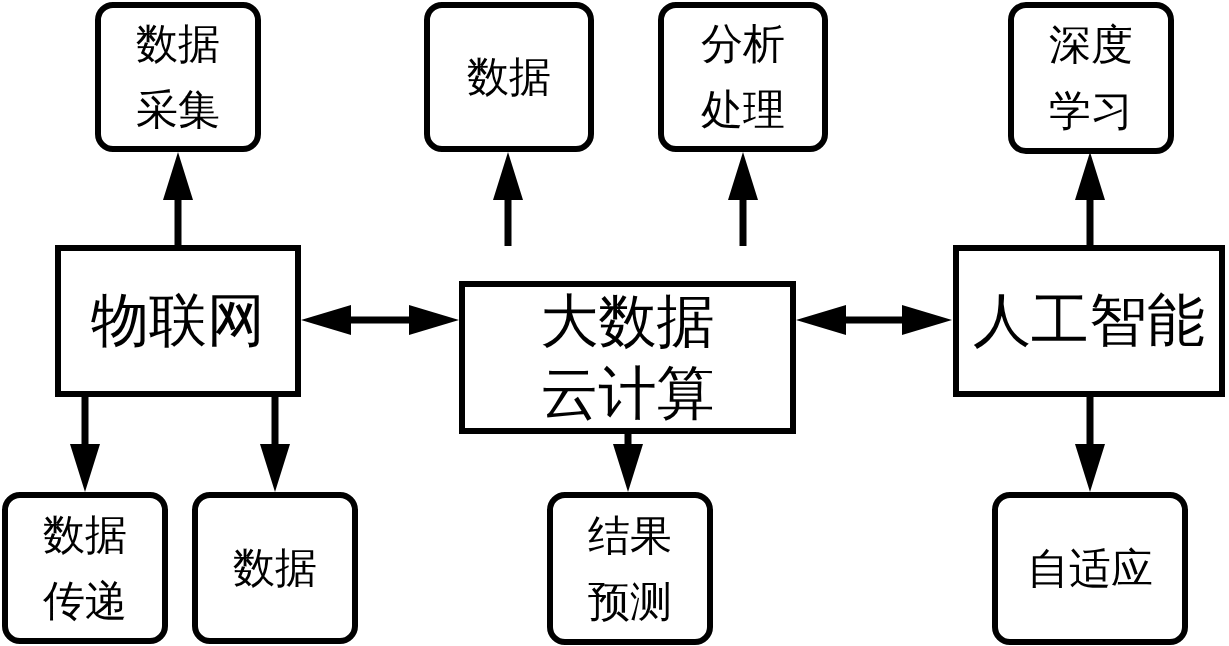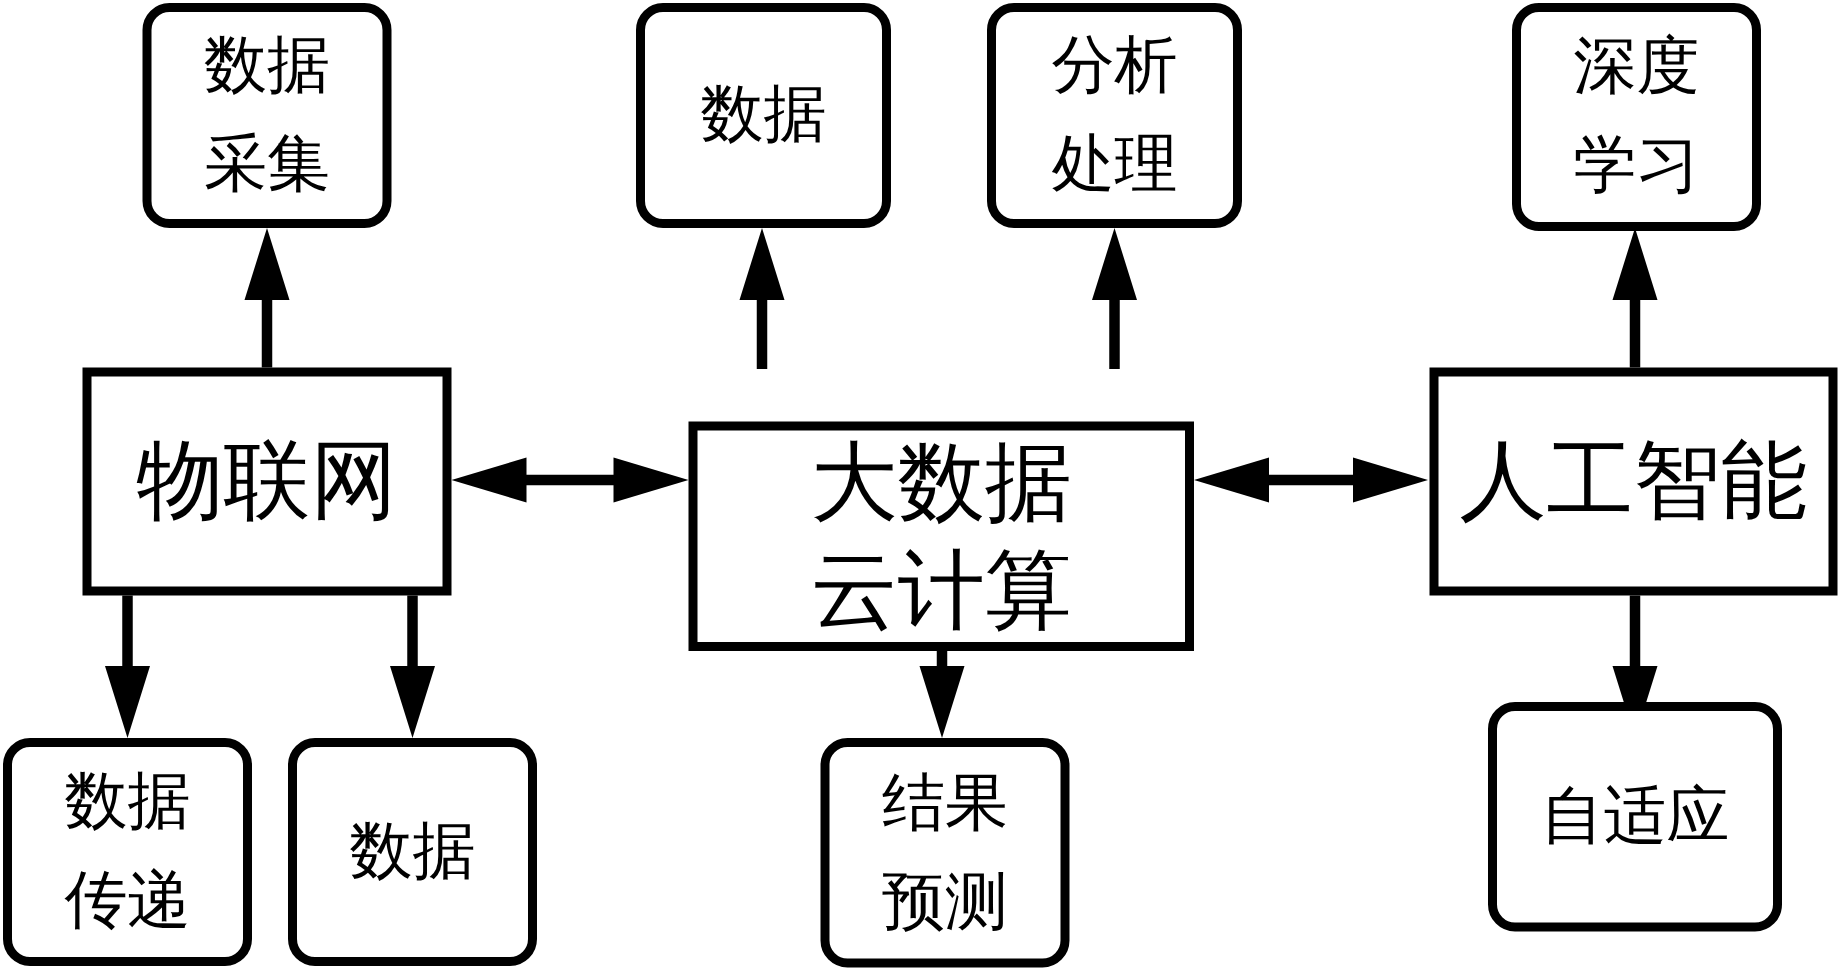--- a/index.html
+++ b/index.html
@@ -47,21 +47,21 @@
   #box-analysis-processing  { left: 658px;  top: 2px;   width: 170px; height: 150px; }
   #box-deep-learning        { left: 1008px; top: 2px;   width: 166px; height: 152px; }
   
   #box-iot                  { left: 55px;   top: 245px; width: 246px; height: 152px; }
   #box-bigdata-cloud        { left: 459px;  top: 245px; width: 337px; height: 153px; margin-top: 36px; }
   #box-ai                   { left: 953px;  top: 245px; width: 272px; height: 152px; justify-content: center; }
   
   #box-data-transfer        { left: 2px;    top: 492px; width: 166px; height: 152px; }
   #box-data-exchange        { left: 192px;  top: 492px; width: 166px; height: 152px; }
   #box-result-prediction    { left: 547px;  top: 492px; width: 166px; height: 153px; text-align: center; }
-  #box-adaptive             { left: 992px;  top: 468px; width: 196px; height: 153px; }
+  #box-adaptive             { left: 992px;  top: 492px; width: 196px; height: 153px; }
 
   #arrow-layer {
     position: absolute;
     left: 0;
     top: 0;
     width: 1229px;
     height: 646px;
     z-index: 1;
   }
   #arrow-layer line    { stroke: #000000; stroke-width: 7; }

